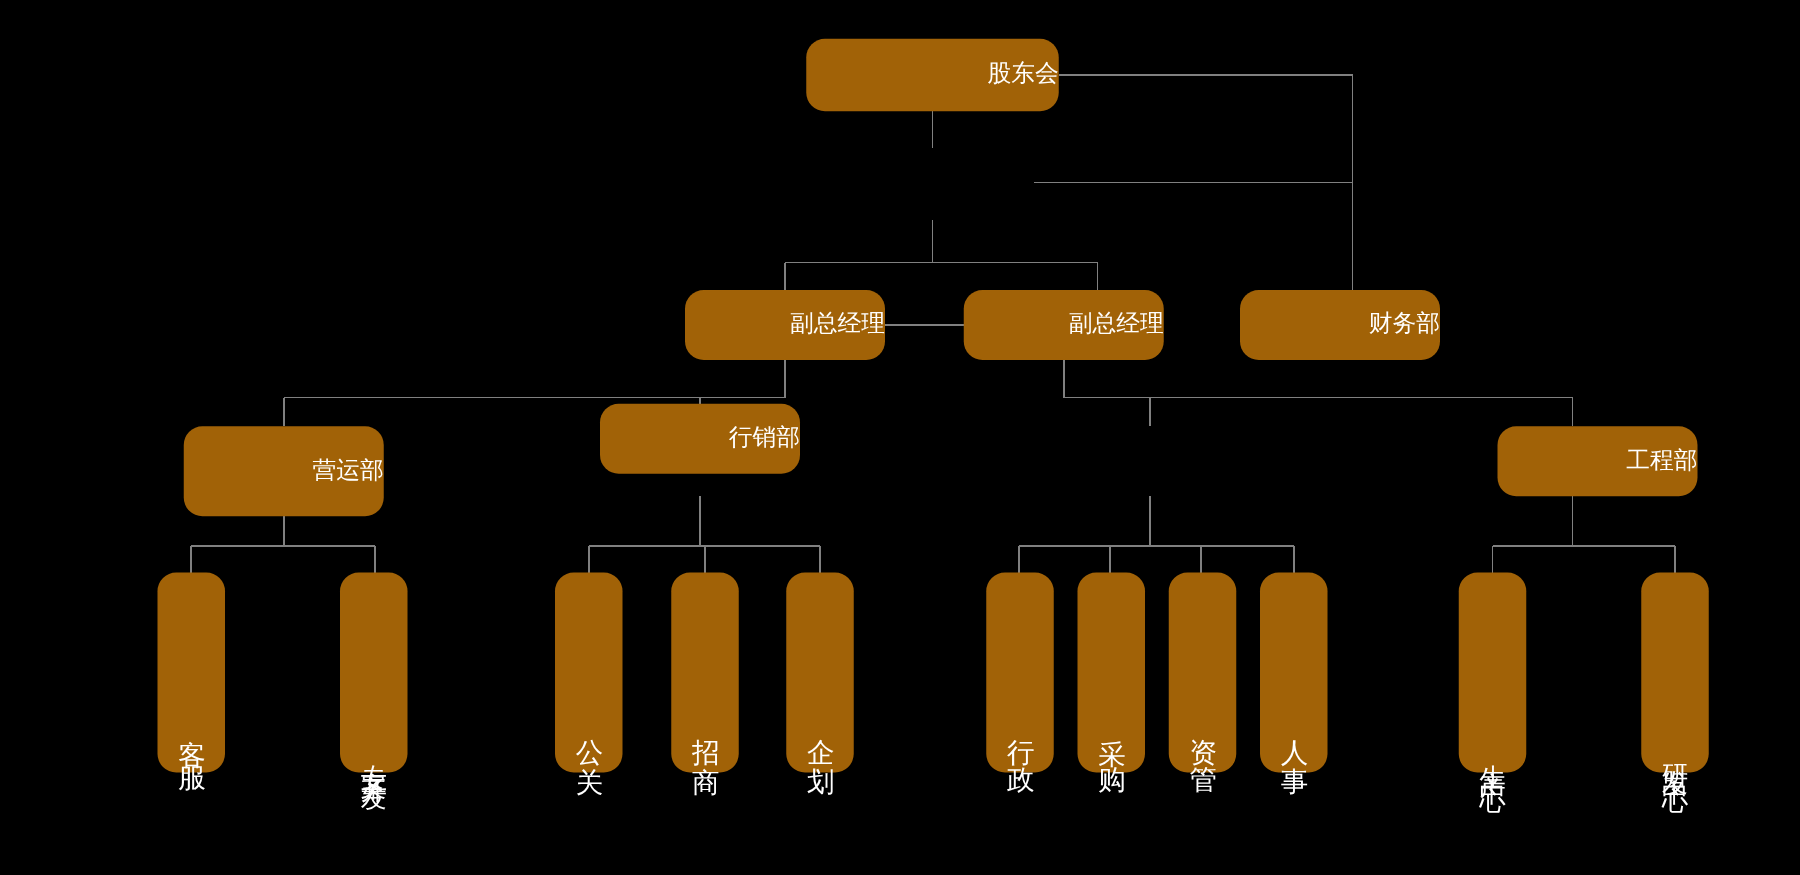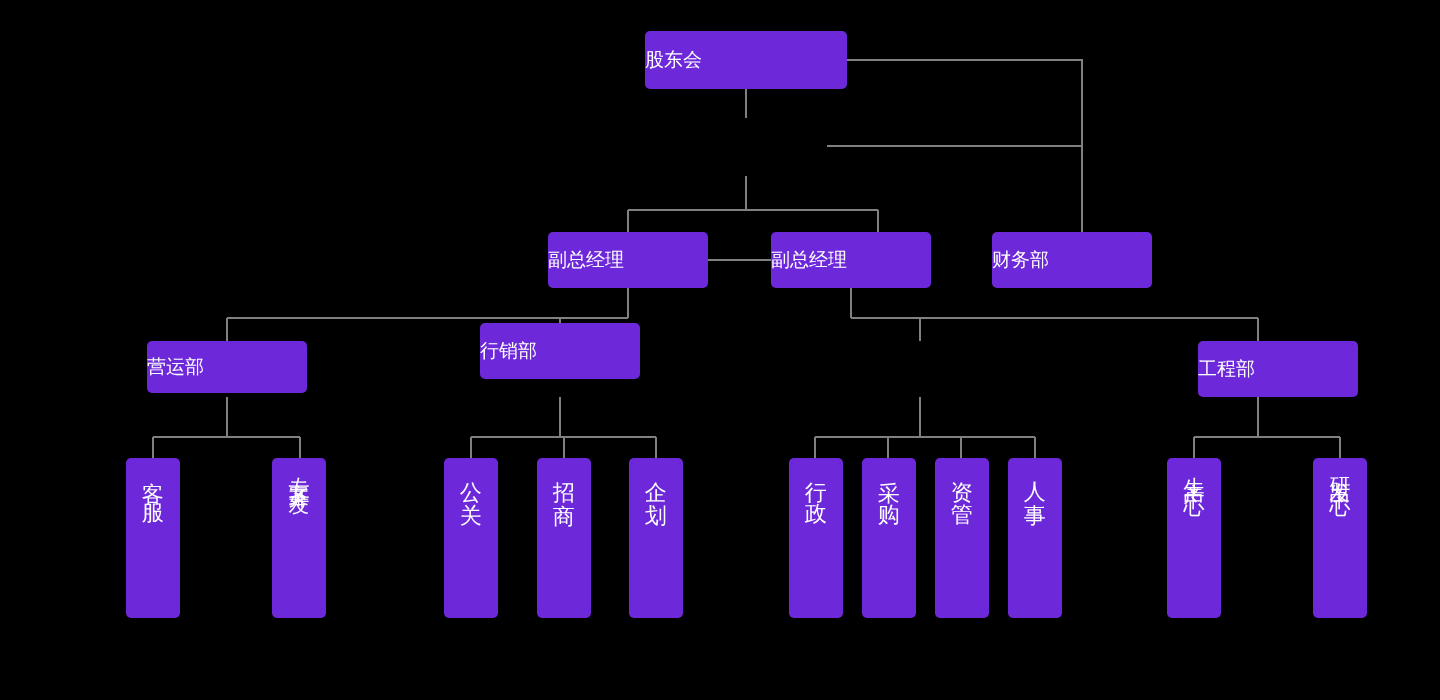--- a/index.html
+++ b/index.html
@@ -20,26 +20,26 @@
     position: absolute;
     left: 0;
     top: 0;
     width: 1440px;
     height: 700px;
     pointer-events: none;
   }
   .node {
     position: absolute;
     box-sizing: border-box;
-    background: #6d28d9;
-    border-radius: 5px;
+    background: #a16207;
+    border-radius: 15px;
     color: #FFFFFF;
     display: flex;
     align-items: center;
-    justify-content: flex-start;
+    justify-content: flex-end;
     text-align: center;
     line-height: 1.15;
     z-index: 2;
   }
   .node.horiz {
     font-size: 19px;
   }
   .node.vert {
     writing-mode: vertical-rl;
     text-orientation: upright;
@@ -121,21 +121,21 @@
   <div class="node horiz" style="left:548px; top:232px; width:160px; height:56px;">
     <span class="label">副总经理</span>
   </div>
   <div class="node horiz" style="left:771px; top:232px; width:160px; height:56px;">
     <span class="label">副总经理</span>
   </div>
   <div class="node horiz" style="left:992px; top:232px; width:160px; height:56px;">
     <span class="label">财务部</span>
   </div>
 
-  <div class="node horiz" style="left:147px; top:341px; width:160px; height:52px;">
+  <div class="node horiz" style="left:147px; top:341px; width:160px; height:72px;">
     <span class="label">营运部</span>
   </div>
   <div class="node horiz" style="left:480px; top:323px; width:160px; height:56px;">
     <span class="label">行销部</span>
   </div>
   <div class="node horiz" style="left:1198px; top:341px; width:160px; height:56px;">
     <span class="label">工程部</span>
   </div>
 
   <div class="node vert" style="left:126px; top:458px; width:54px; height:160px;">

